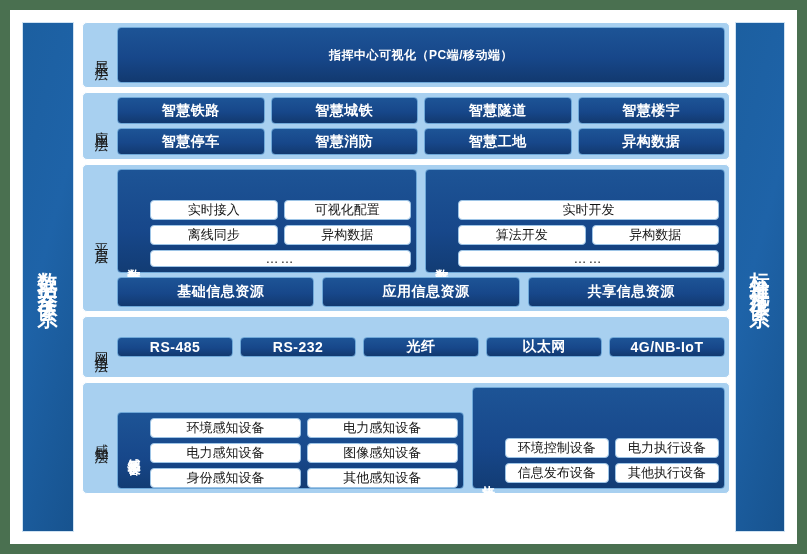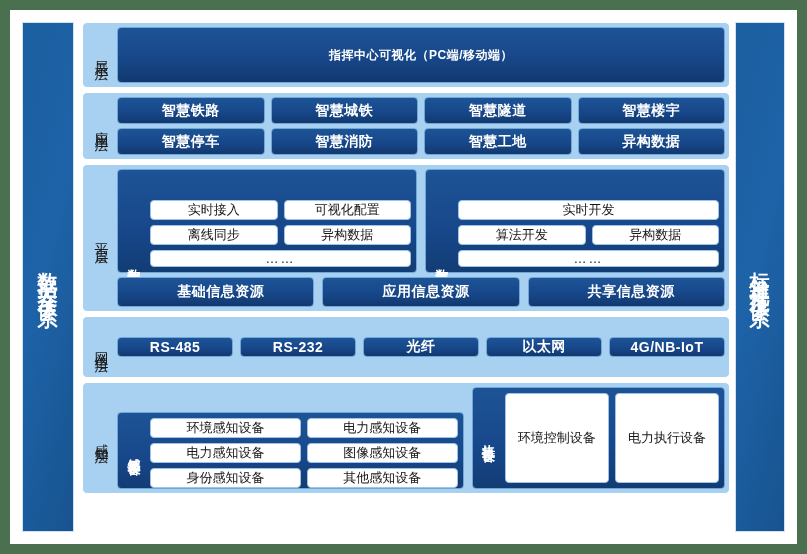--- a/index.html
+++ b/index.html
@@ -155,21 +155,21 @@
   .layer-sense{height:112px;}
   .sense-wrap{display:flex;gap:8px;flex:1;min-height:0;}
   .sense-group{
     background:linear-gradient(180deg,#1d5496 0%,#17478a 60%,#123c74 100%);
     border:1px solid #6fa8d8;
     border-radius:4px;
     display:flex;align-items:stretch;
     padding:5px;box-sizing:border-box;gap:5px;min-width:0;
   }
   .sense-group.g1{flex:0 0 57%;margin-top:25px;}
-  .sense-group.g2{flex:1;}
+  .sense-group.g2{flex:1;align-items:flex-end;}
   .sense-group .group-grid .grid-row .wchip{font-size:13px;}
   .sense-group.g2 .grid-row{flex:1;}
 </style>
 </head>
 <body>
 
 <div id="root">
   <div class="frame">
 
     <div class="pillar pillar-left">
@@ -311,20 +311,24 @@
 
             <div class="sense-group g2">
               <div class="group-label">
                 <span>执行设备</span>
               </div>
               <div class="group-grid">
                 <div class="grid-row">
                   <div class="wchip">环境控制设备</div>
                   <div class="wchip">电力执行设备</div>
                 </div>
+                <div class="grid-row">
+                  <div class="wchip">信息发布设备</div>
+                  <div class="wchip">其他执行设备</div>
+                </div>
               </div>
             </div>
 
           </div>
         </div>
       </div>
 
     </div>
   </div>
 </div>

